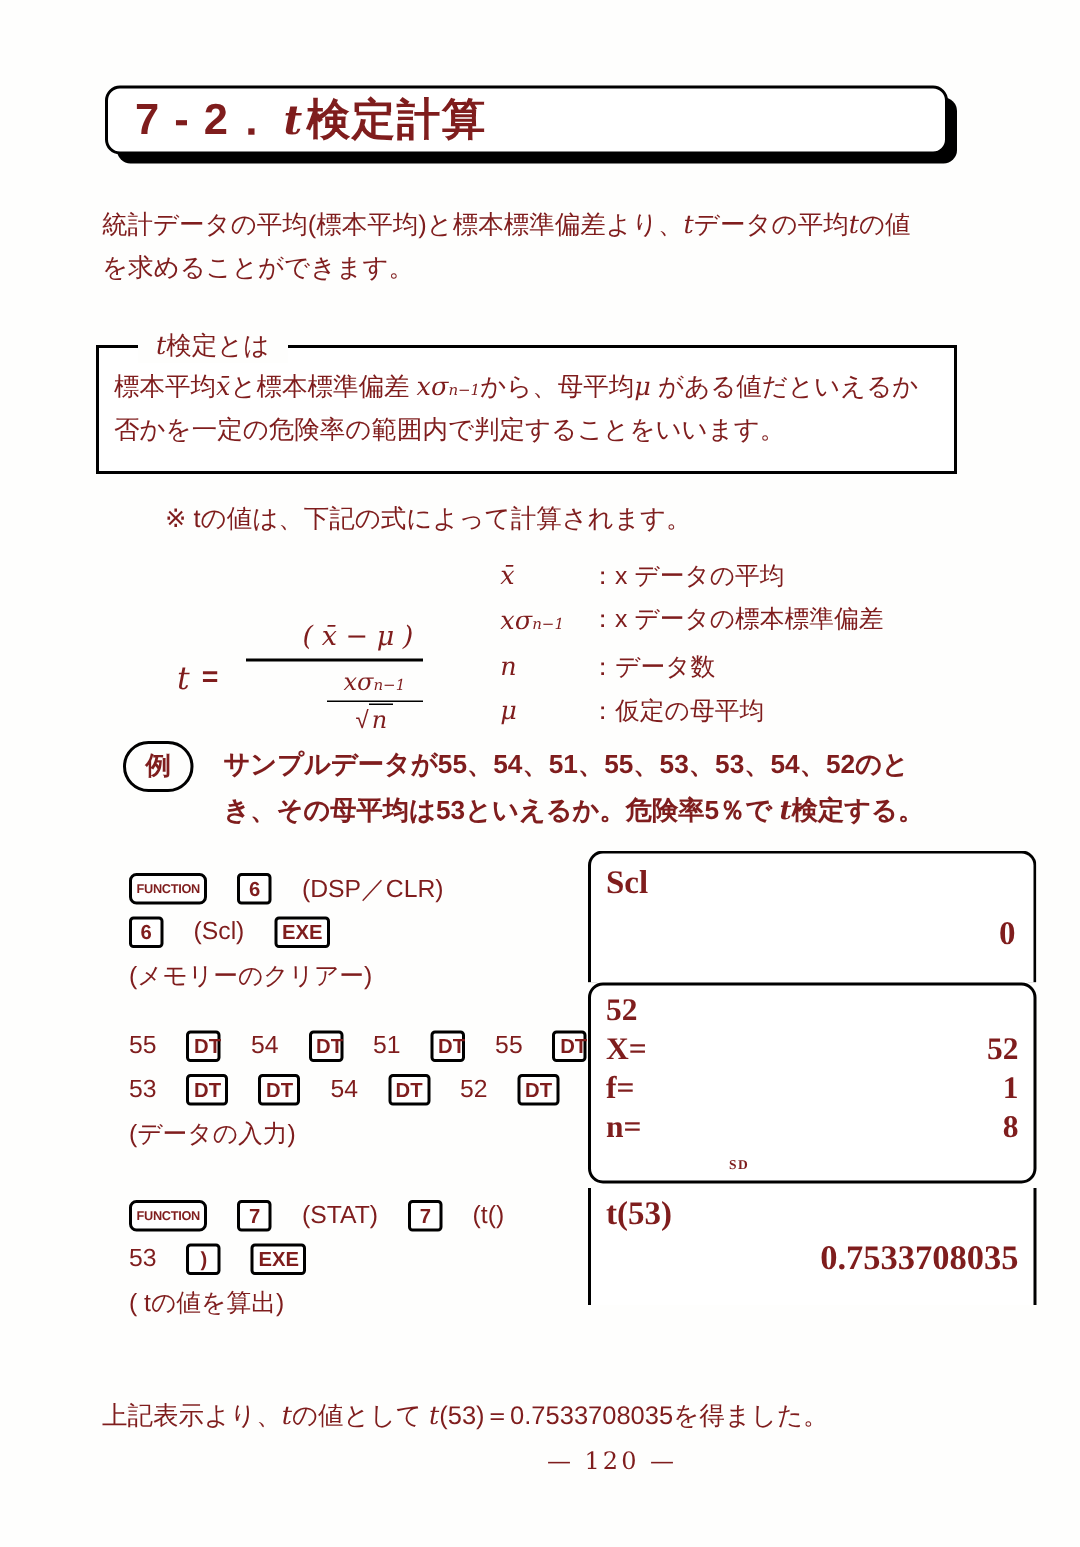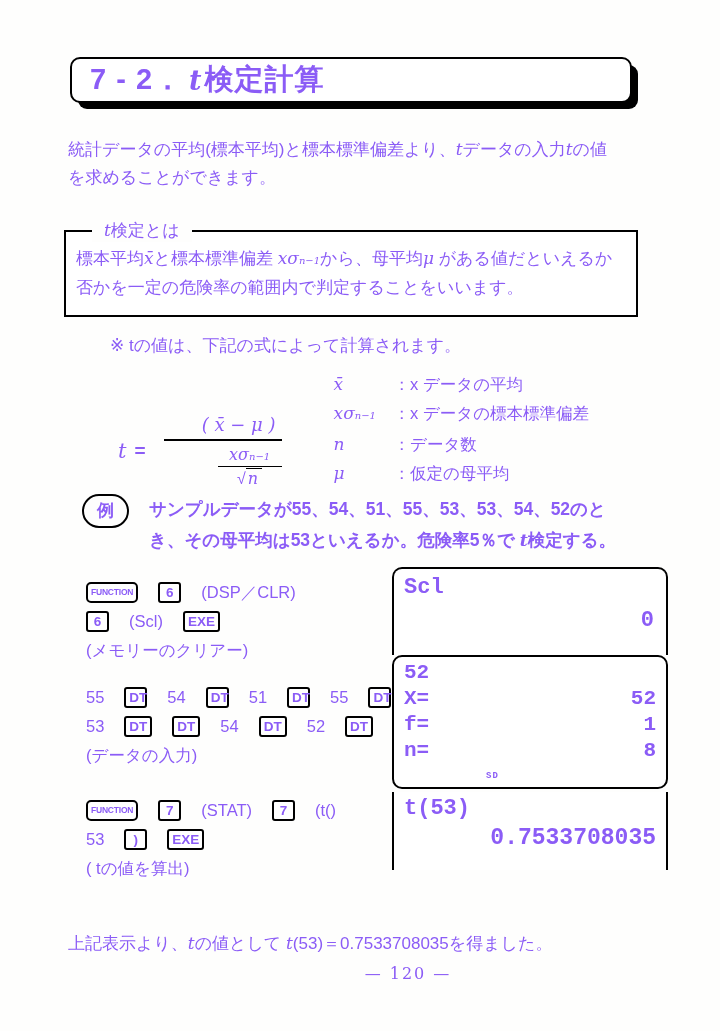--- a/index.html
+++ b/index.html
@@ -1,18 +1,18 @@
 <!DOCTYPE html>
 <html lang="ja"><head>
 <meta charset="utf-8">
 <style>
   html,body{margin:0;padding:0;background:#e8e8e4;}
   #page{
     position:relative;width:720px;height:1031px;margin:0 auto;
-    background:#fefefd;color:#8b5cf6;
+    background:#fefefd;color:#7f1d1d;
     font-family:"Liberation Sans","DejaVu Sans",sans-serif;
     overflow:hidden;
   }
   
   .title-box{
     position:absolute;left:70px;top:57px;width:562px;height:46px;
     border:2.5px solid #000;border-radius:10px;background:#fff;
     box-shadow:7px 7px 0 -1px #000;
     display:flex;align-items:center;padding-left:18px;box-sizing:border-box;
   }
@@ -62,22 +62,22 @@
   .kline{display:flex;align-items:center;gap:20px;height:29px;}
   .ktext{font-size:16.5px;font-weight:500;}
   .key{
     display:inline-block;border:2px solid #000;border-radius:3px;
     min-width:13px;text-align:center;padding:0 3px;
     font-weight:bold;font-size:13.5px;line-height:1.3;background:#fff;
   }
   .key-fn{font-size:8.5px;letter-spacing:-0.2px;padding:3px 3px;border-radius:5px;}
   
   .lcd{
-    position:absolute;left:392px;width:276px;box-sizing:border-box;background:#fff;
-    font-family:Liberation Mono, monospace;font-weight:bold;
+    position:absolute;left:392px;width:299px;box-sizing:border-box;background:#fff;
+    font-family:Liberation Serif, serif;font-weight:bold;
   }
   .lcd1{top:567px;height:88px;border:2.5px solid #000;border-bottom:none;border-radius:10px 10px 0 0;}
   .lcd1 .lab{font-size:22px;padding:6px 0 0 10px;}
   .lcd1 .val{font-size:22px;text-align:right;padding-right:12px;margin-top:8px;}
   .lcd2{top:655px;height:134px;border:2.5px solid #000;border-radius:10px;}
   .lcd2 .row{display:flex;justify-content:space-between;font-size:21px;line-height:26px;padding:0 10px;}
   .lcd2 .row:first-child{padding-top:3px;}
   .lcd2 .status{position:absolute;left:92px;bottom:6px;font-size:9px;letter-spacing:1px;}
   .lcd3{top:792px;height:78px;border-left:2.5px solid #000;border-right:2.5px solid #000;}
   .lcd3 .lab{font-size:22px;padding:4px 0 0 10px;}
@@ -97,21 +97,21 @@
 
 <div id="page">
 
   <div class="title-box">
     <span class="num">7 - 2．</span>
       <span class="tchar">t</span>
       <span class="rest">検定計算</span>
   </div>
 
   <div class="intro">
-    <span>統計データの平均(標本平均)と標本標準偏差より、</span><span class="tserif">t</span><span>データの入力</span><span class="tserif">t</span><span>の値</span><br>
+    <span>統計データの平均(標本平均)と標本標準偏差より、</span><span class="tserif">t</span><span>データの平均</span><span class="tserif">t</span><span>の値</span><br>
     <span>を求めることができます。</span>
   </div>
 
   <div class="note-box">
     <div class="note-legend">
       <span class="tserif">t</span><span>検定とは</span>
     </div>
     <div class="note-body">
       <span>標本平均</span><span class="mathvar">x̄</span><span>と標本標準偏差 </span><span class="mathvar">xσ</span><span class="mathvar sub">n−1</span><span>から、母平均</span><span class="mathvar">μ</span><span> がある値だといえるか</span><br>
       <span>否かを一定の危険率の範囲内で判定することをいいます。</span>

